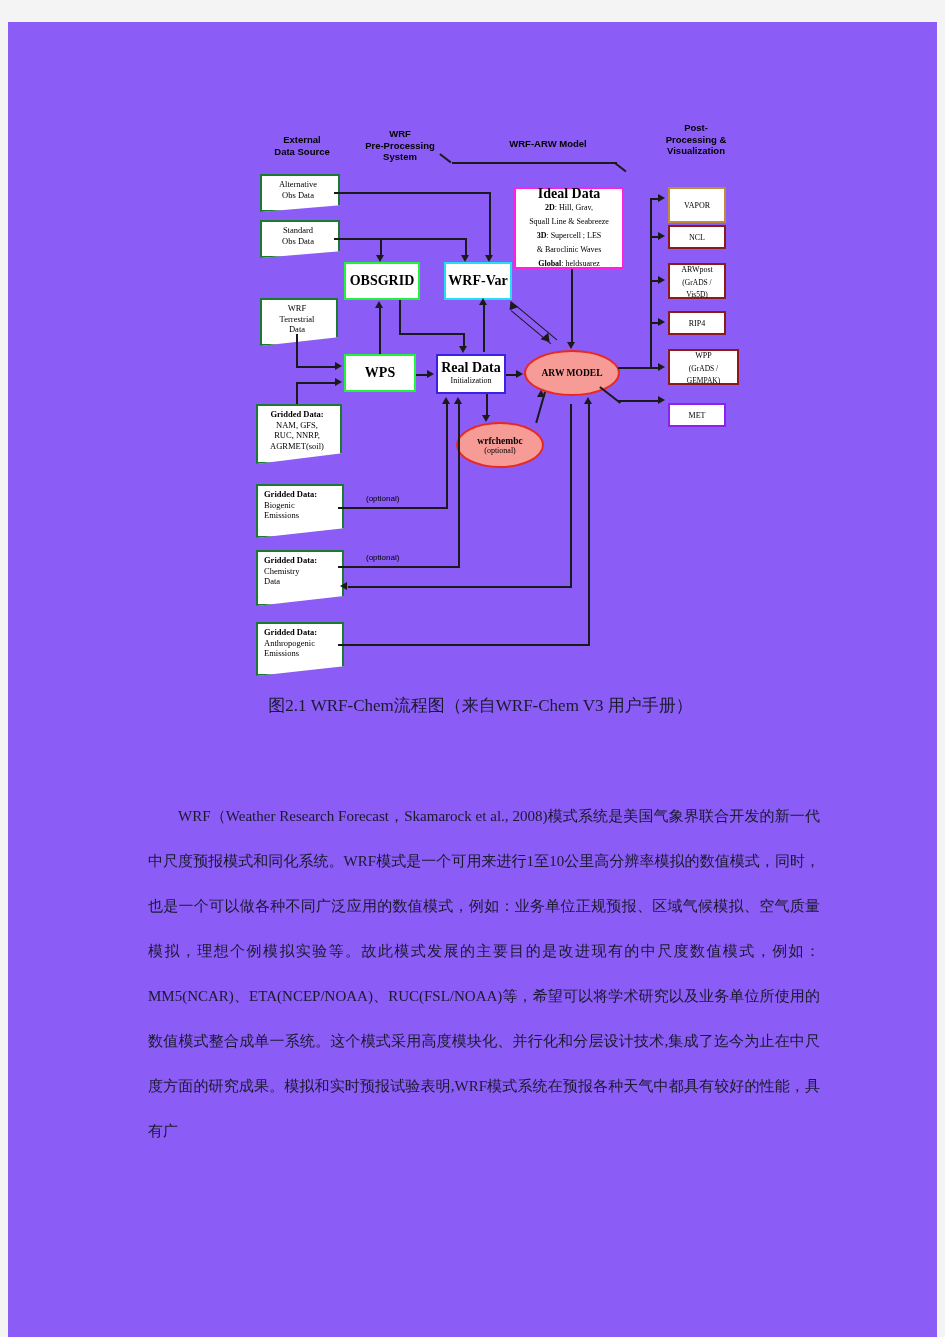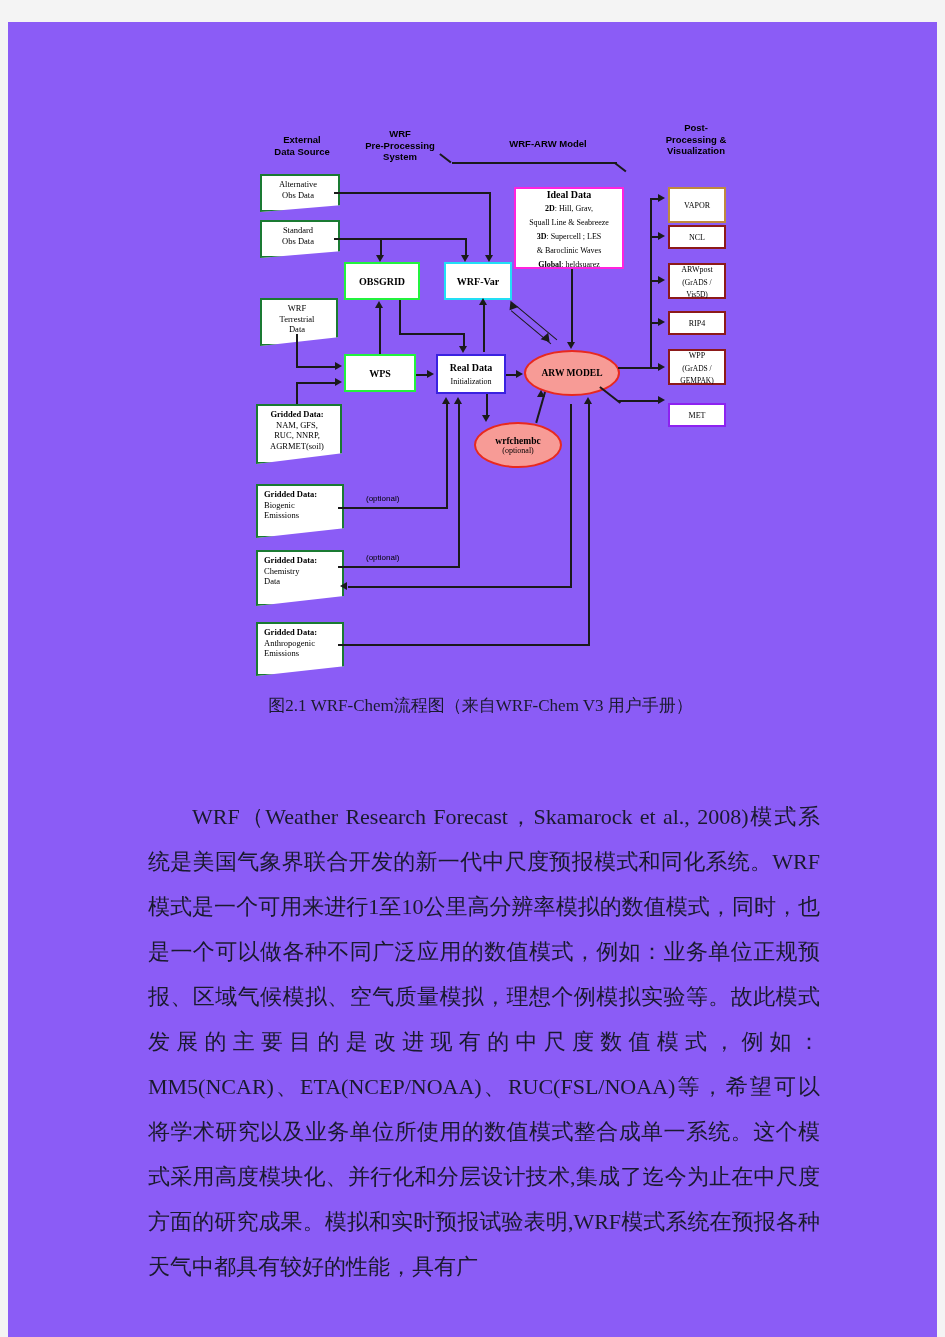--- a/index.html
+++ b/index.html
@@ -22,21 +22,21 @@
   .fg{position:absolute;font-family:"Liberation Sans",sans-serif;}
 
   .hdr{font-weight:bold;font-size:9.5px;line-height:11.5px;text-align:center;color:#000;}
 
   .box{
     position:absolute;background:#fff;box-sizing:border-box;
     display:flex;align-items:center;justify-content:center;
     text-align:center;color:#000;
   }
   .box .t{width:100%;line-height:10.5px;}
-  .b-title{font-weight:bold;font-size:10px;}
+  .b-title{font-weight:bold;font-size:14px;}
   .b-sub{font-size:8px;}
 
   
   .par{
     position:absolute;box-sizing:border-box;
   }
   .par .shape{
     position:absolute;left:0;top:0;width:100%;height:100%;
     background:#fff;border:2.5px solid #1a7a32;
     -webkit-clip-path:polygon(0 0,100% 0,100% 82%,0 100%);
@@ -70,21 +70,21 @@
   .optlab{position:absolute;font-size:8px;color:#000;font-family:"Liberation Sans",sans-serif;}
 
   
   .caption{
     position:absolute;left:0;top:672px;width:945px;
     text-align:center;font-size:17px;color:#1a1a2e;
     font-family:"Liberation Serif",serif;
   }
   .body{
     position:absolute;left:140px;top:772px;width:672px;
-    font-size:22px;line-height:45px;color:#1a1a2e;
+    font-size:15px;line-height:45px;color:#1a1a2e;
     text-align:justify;text-indent:2em;
     font-family:"Liberation Serif",serif;
   }
 </style>
 </head>
 <body>
 
 <div class="page">
 <div class="sheet">
 
@@ -161,41 +161,41 @@
         <span class="b-sub"><b>3D</b>: Supercell ; LES</span><br>
         <span class="b-sub">&amp; Baroclinic Waves</span><br>
         <span class="b-sub"><b>Global</b>: heldsuarez</span>
       </div>
     </div>
 
     <div class="ell" style="left:516px;top:328px;width:96px;height:46px;">
       <div class="n">ARW MODEL</div>
     </div>
 
-    <div class="ell" style="left:466px;top:400px;width:88px;height:46px;font-family:Liberation Serif, serif;">
+    <div class="ell" style="left:448px;top:400px;width:88px;height:46px;font-family:Liberation Serif, serif;">
       <div class="n">wrfchembc</div>
       <div class="o">(optional)</div>
     </div>
 
     <div class="box" style="left:660px;top:165px;width:58px;height:36px;border:2.5px solid #c08a3e;">
       <div class="t"><span class="b-sub">VAPOR</span></div>
     </div>
     <div class="box" style="left:660px;top:203px;width:58px;height:24px;border:2.5px solid #8c1a1a;align-items:center;">
       <div class="t"><span class="b-sub">NCL</span></div>
     </div>
     <div class="box" style="left:660px;top:241px;width:58px;height:36px;border:2.5px solid #8c1a1a;">
       <div class="t" style="line-height:9.5px;">
         <span class="b-sub">ARWpost</span><br>
         <span class="b-sub" style="font-size:7.5px;">(GrADS /<br>Vis5D)</span>
       </div>
     </div>
     <div class="box" style="left:660px;top:289px;width:58px;height:24px;border:2.5px solid #8c1a1a;">
       <div class="t"><span class="b-sub">RIP4</span></div>
     </div>
-    <div class="box" style="left:660px;top:327px;width:58px;height:36px;border:2.5px solid #8c1a1a;">
+    <div class="box" style="left:660px;top:327px;width:71px;height:36px;border:2.5px solid #8c1a1a;">
       <div class="t" style="line-height:9.5px;">
         <span class="b-sub">WPP</span><br>
         <span class="b-sub" style="font-size:7.5px;">(GrADS /<br>GEMPAK)</span>
       </div>
     </div>
     <div class="box" style="left:660px;top:381px;width:58px;height:24px;border:2.5px solid #8d22f0;">
       <div class="t"><span class="b-sub">MET</span></div>
     </div>
 
     <div class="ln hline" style="left:326px;top:170px;width:156px;"></div>

